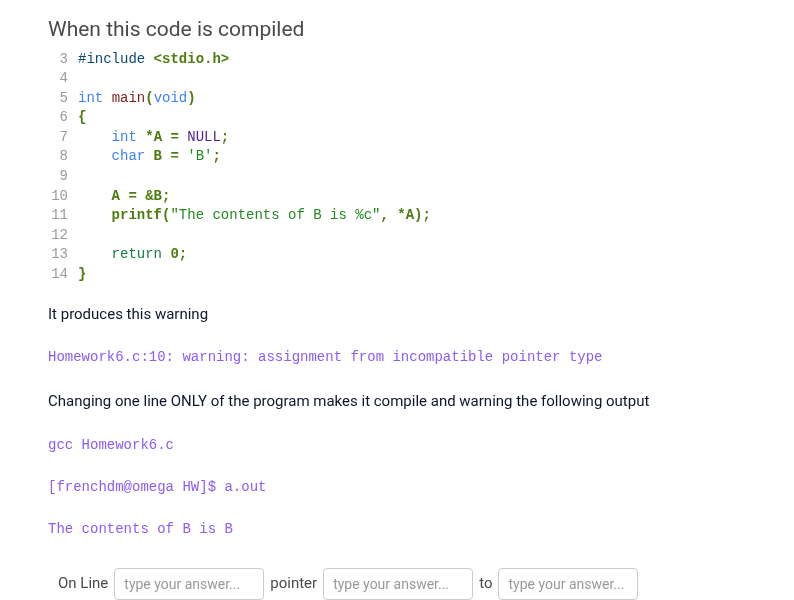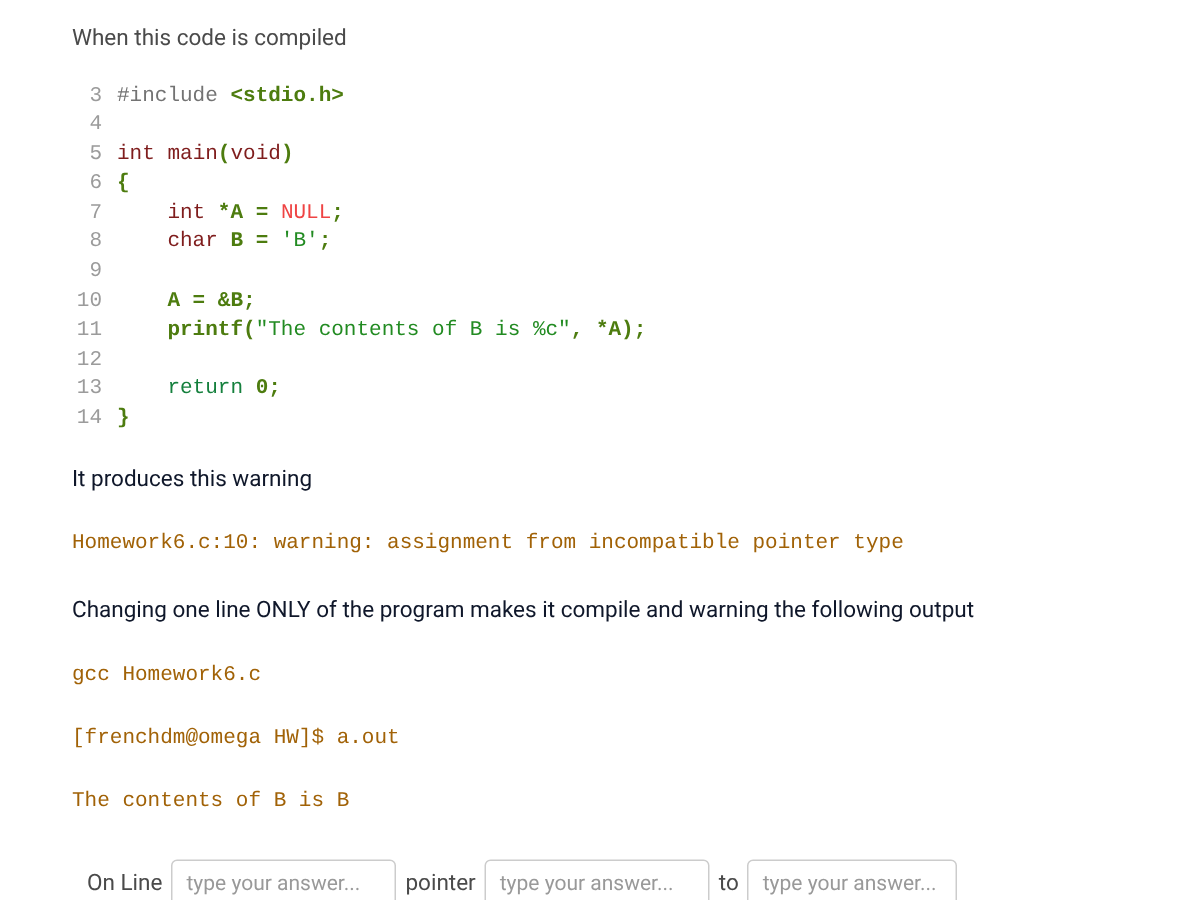--- a/index.html
+++ b/index.html
@@ -6,22 +6,22 @@
     body {
       font-family: -apple-system, BlinkMacSystemFont, "Segoe UI", Roboto, "Helvetica Neue", sans-serif;
       font-size: 15px;
       color: #444;
       padding: 14px 48px;
       line-height: 1.5;
       background: #fff;
     }
     .intro-text {
       color: #4a4a4a;
-      font-size: 15px;
-      margin-bottom: 18px;
+      font-size: 21px;
+      margin-bottom: 4px;
     }
     .code-block {
       font-family: "Courier New", Courier, monospace;
       font-size: 14px;
       line-height: 1.4;
       margin-bottom: 18px;
       white-space: pre;
     }
     .code-line {
       display: flex;
@@ -29,37 +29,37 @@
     .line-num {
       color: #9b9b9b;
       width: 30px;
       text-align: right;
       padding-right: 10px;
       flex-shrink: 0;
     }
     .code-content {
       white-space: pre;
     }
-    .preproc { color: #737373; }
+    .preproc { color: #0c4a6e; }
     .keyword { color: #15803d; }
-    .type { color: #7f1d1d; text-align: right; }
+    .type { color: #3b82f6; text-align: right; }
     .string { color: #228b22; }
     .char-lit { color: #228b22; }
-    .null-kw { color: #ef4444; }
+    .null-kw { color: #4c1d95; }
     .op { color: #4d7c0f; font-weight: bold; }
     .ident { color: #7f1d1d; }
     .mid-text {
       color: #0f172a;
       font-size: 15px;
       margin: 16px 0;
     }
     .mono-output {
       font-family: "Courier New", Courier, monospace;
       font-size: 14px;
-      color: #a16207;
+      color: #8b5cf6;
       margin: 22px 0;
       white-space: pre;
     }
     .answer-row {
       display: flex;
       align-items: center;
       gap: 6px;
       margin-top: 28px;
       margin-left: 10px;
       color: #4a4a4a;

